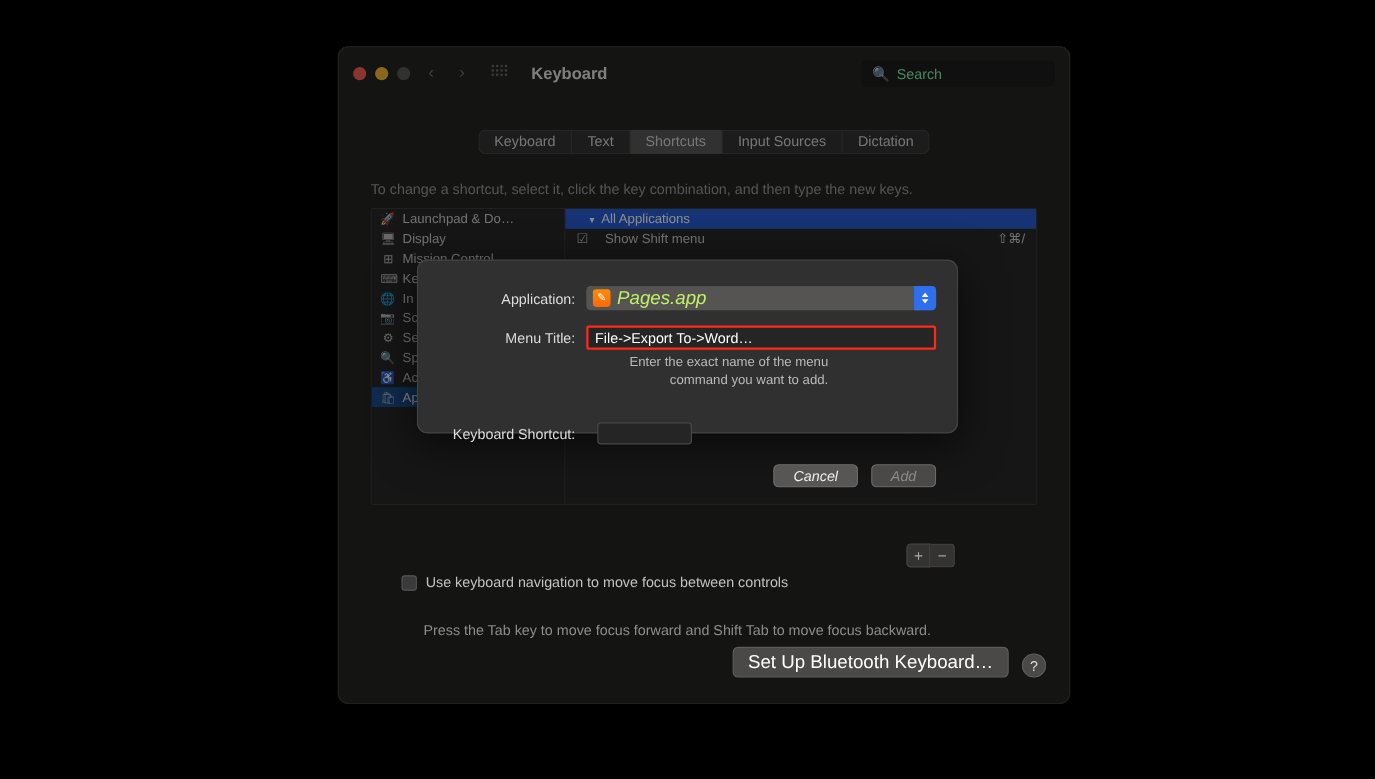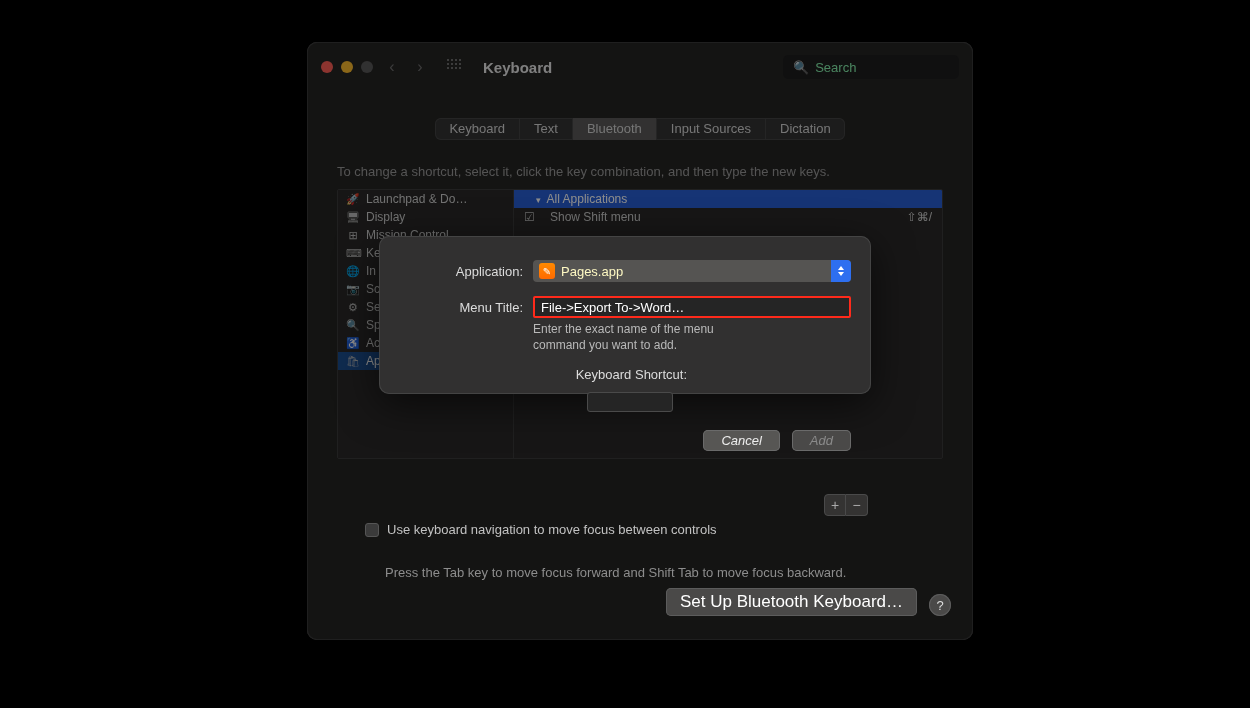--- a/index.html
+++ b/index.html
@@ -57,32 +57,32 @@
   
   .modal {
     position: absolute; left: 379px; top: 236px; width: 492px; height: 158px;
     background: #313030; border-radius: 10px; box-shadow: 0 10px 40px rgba(0,0,0,0.6), 0 0 0 1px #444 inset;
   }
   .mrow { display: flex; align-items: center; margin: 14px 20px 0 20px; gap: 10px; }
   .mrow.first { margin-top: 24px; }
   .mlabel { width: 124px; text-align: right; color: #dcdcdc; font-size: 13px; }
   .appselect { flex: 1; background: #555452; border-radius: 4px; height: 22px; display: flex; align-items: center; padding: 0 6px; position: relative; }
   .appicon { width: 16px; height: 16px; background: linear-gradient(#ff8a00,#ff6a00); border-radius: 3px; margin-right: 6px; display: flex; align-items: center; justify-content: center; color: #fff; font-size: 10px; }
-  .appname { color: #fef9c3; font-size: 13px; }
+  .appname { color: #bef264; font-size: 17px; font-style: italic; }
   .appselect .chev { position: absolute; right: 0; top: 0; bottom: 0; width: 20px; background: #2d62ff; background: #2e6ff0; border-radius: 0 4px 4px 0; display: flex; flex-direction: column; align-items: center; justify-content: center; }
   .appselect .chev::before { content: ""; border-left: 3px solid transparent; border-right: 3px solid transparent; border-bottom: 4px solid #fff; margin-bottom: 2px; }
   .appselect .chev::after { content: ""; border-left: 3px solid transparent; border-right: 3px solid transparent; border-top: 4px solid #fff; }
   .menutitle-wrap { flex: 1; position: relative; }
   .menutitle-input {
     width: 100%; height: 22px; background: #252525; border: 2px solid #ff2a1b; border-radius: 2px;
     color: #fff; font-size: 13px; padding: 0 6px; outline: none;
   }
-  .hint { color: #b9b9b9; font-size: 12px; margin: 4px 20px 0 154px; line-height: 1.3; max-width: 220px; }
+  .hint { color: #b9b9b9; font-size: 12px; margin: 4px 20px 0 154px; line-height: 1.3; max-width: 220px; text-align: right; }
   .kshort { margin-left: 10px; width: 86px; height: 20px; background: #252525; border: 1px solid #4a4a4a; border-radius: 3px; }
-  .mrow.ks { margin-top: 14px; flex-direction: column; }
+  .mrow.ks { margin-top: 31px; }
   .mbtns { display: flex; justify-content: flex-end; gap: 12px; margin: 18px 20px 0 20px; }
   .mbtn { background: #575654; color: #eee; border-radius: 5px; padding: 3px 18px; font-size: 13px; box-shadow: 0 0 0 1px #6a6a6a inset; font-style: italic; }
   .mbtn.disabled { color: #8a8a8a; background: #4a4948; }
 
   
   .footcheck { position: absolute; left: 58px; top: 480px; display: flex; align-items: center; gap: 8px; color: #c2c2c2; font-size: 13px; }
   .footcheck .box { width: 14px; height: 14px; border-radius: 3px; background: #3a3a3a; border: 1px solid #555; }
   .footnote { position: absolute; left: 78px; top: 523px; color: #8d8d8d; font-size: 13px; }
 
   .btbtn { position: absolute; right: 56px; bottom: 24px; background: #4a4948; color: #ffffff; border-radius: 5px; padding: 4px 14px; font-size: 17px; box-shadow: 0 0 0 1px #5c5c5c inset; }
@@ -120,21 +120,21 @@
       <div class="searchwrap">
         <span class="mag">🔍</span>
         <span class="ph">Search</span>
       </div>
     </div>
 
     <div class="tabs">
       <div class="tabstrip">
         <div class="tab">Keyboard</div>
         <div class="tab">Text</div>
-        <div class="tab active">Bluetooth</div>
+        <div class="tab active">Shortcuts</div>
         <div class="tab">Input Sources</div>
         <div class="tab">Dictation</div>
       </div>
     </div>
 
     <div class="instr">To change a shortcut, select it, click the key combination, and then type the new keys.</div>
 
     <div class="panel">
       <div class="leftlist">
         <div class="li">

